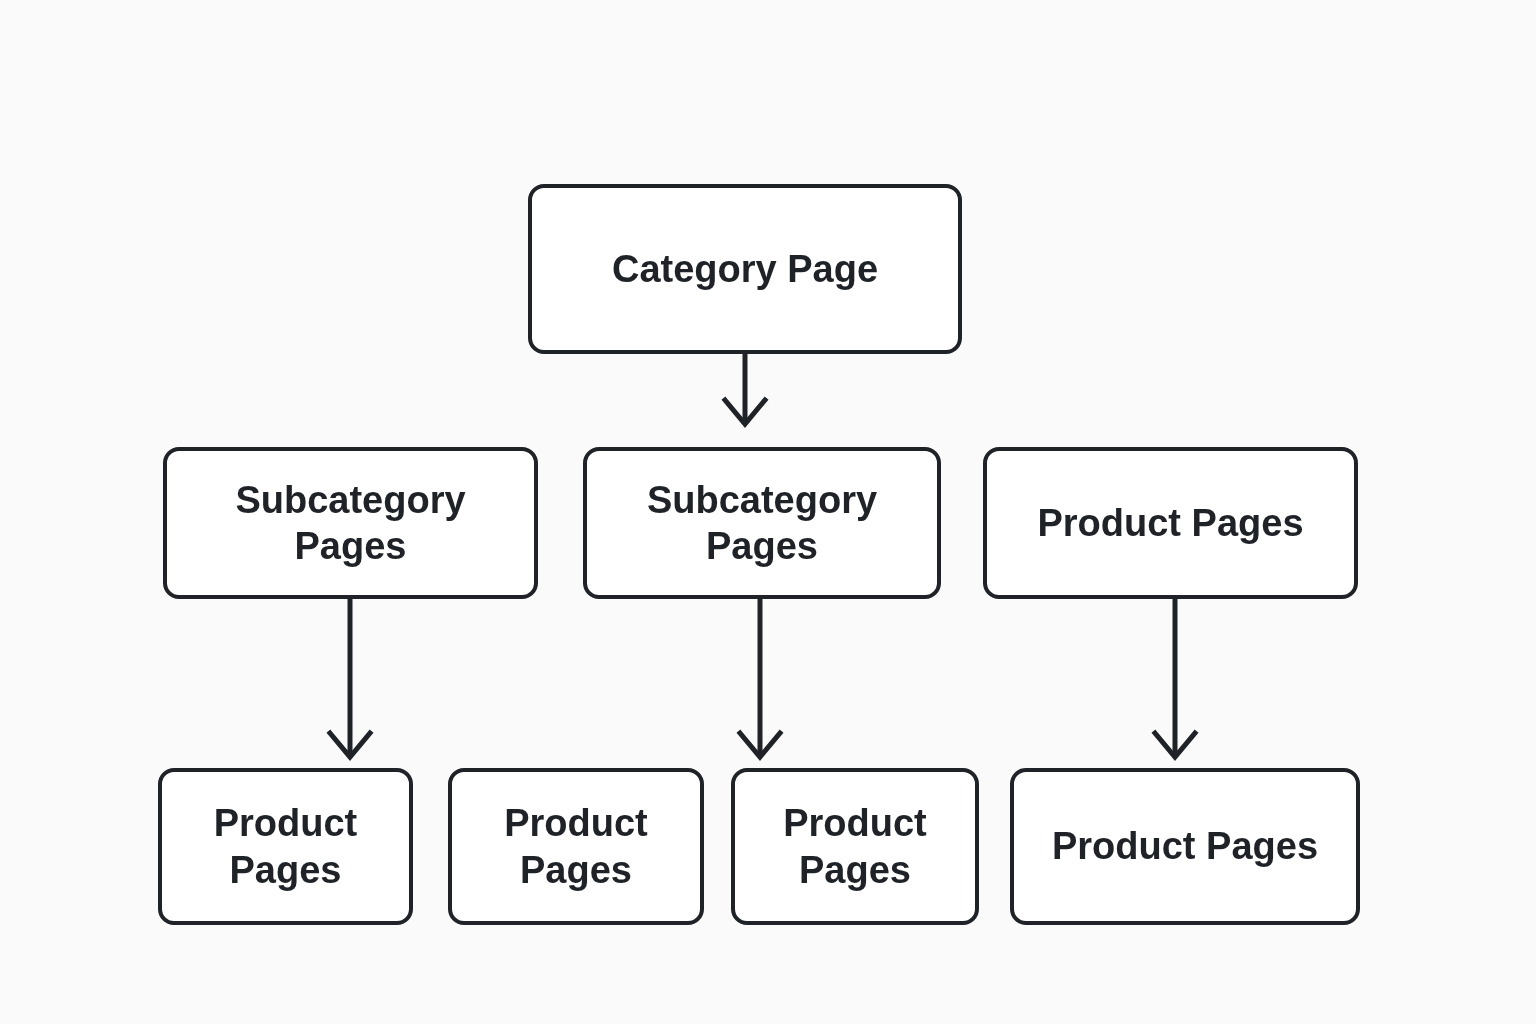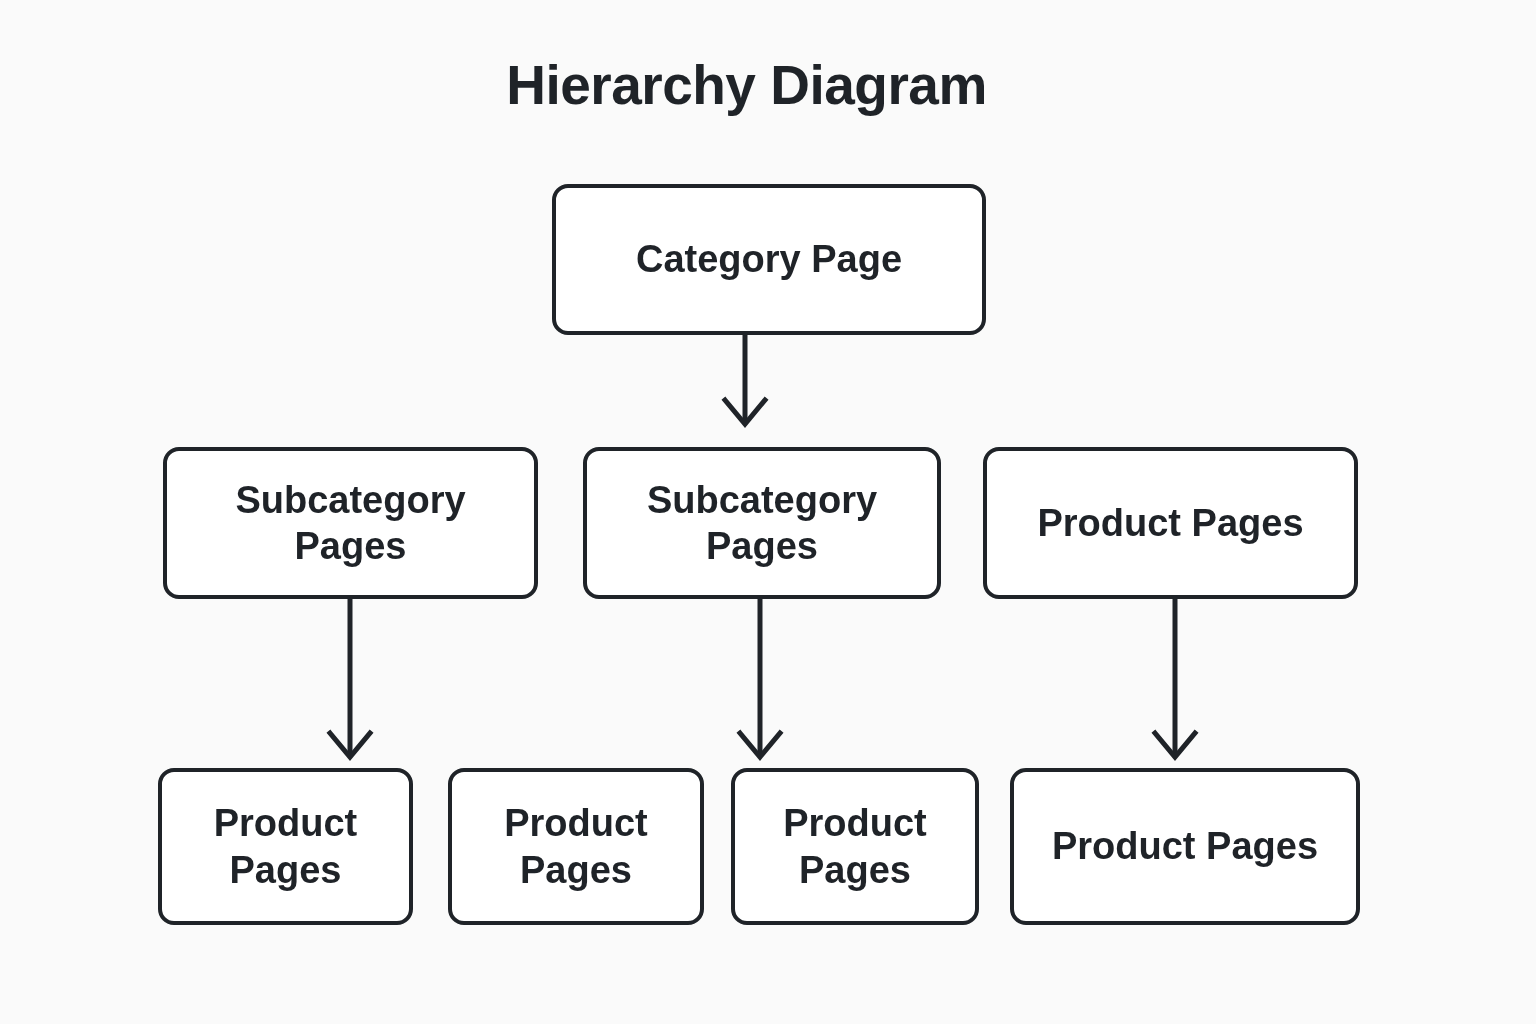--- a/index.html
+++ b/index.html
@@ -60,21 +60,20 @@
     width: 1536px;
     height: 1024px;
     pointer-events: none;
   }
 </style>
 </head>
 <body>
 
 <div id="canvas">
 
-  <div id="diagram-title">Hierarchy Diagram</div>
 
   <svg class="edge-layer" viewBox="0 0 1536 1024" width="1536" height="1024" xmlns="http://www.w3.org/2000/svg">
     <g fill="none" stroke="#1f2328" stroke-width="5" stroke-linecap="butt" stroke-linejoin="miter">
 
       <g>
         <line x1="745" y1="335" x2="745" y2="424"></line>
         <polyline points="725,400 745,424 765,400" stroke-linecap="square"></polyline>
       </g>
 
       <g>
@@ -87,21 +86,21 @@
         <polyline points="740,733 760,757 780,733" stroke-linecap="square"></polyline>
       </g>
 
       <g>
         <line x1="1175" y1="598" x2="1175" y2="757"></line>
         <polyline points="1155,733 1175,757 1195,733" stroke-linecap="square"></polyline>
       </g>
     </g>
   </svg>
 
-  <div class="node" style="left:528px; top:184px; width:434px; height:151px;margin-left:24px;">
+  <div class="node" style="left:528px; top:184px; width:434px; height:170px;">
     <span class="node-label">Category Page</span>
   </div>
 
   <div class="node" style="left:163px; top:447px; width:375px; height:152px;">
     <span class="node-label">Subcategory Pages</span>
   </div>
 
   <div class="node" style="left:583px; top:447px; width:358px; height:152px;">
     <span class="node-label">Subcategory Pages</span>
   </div>

